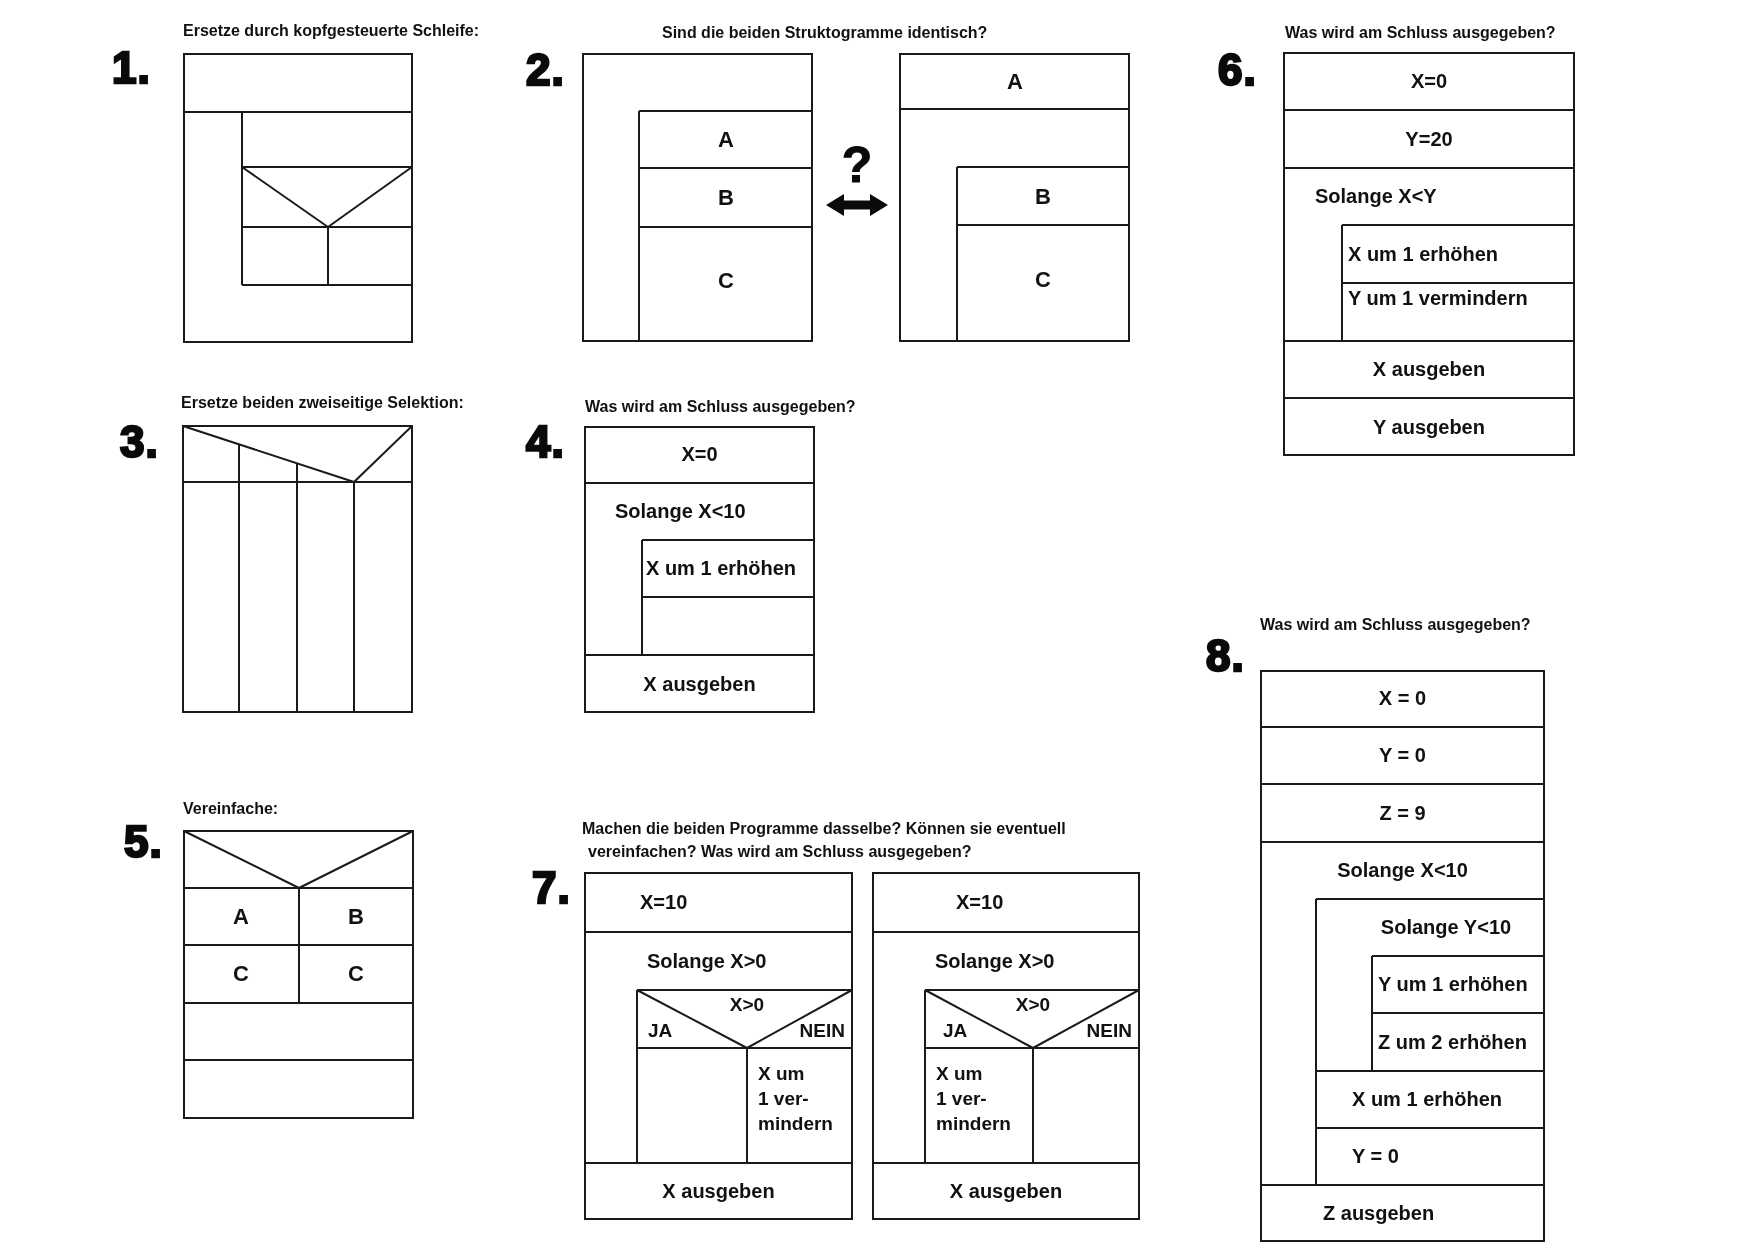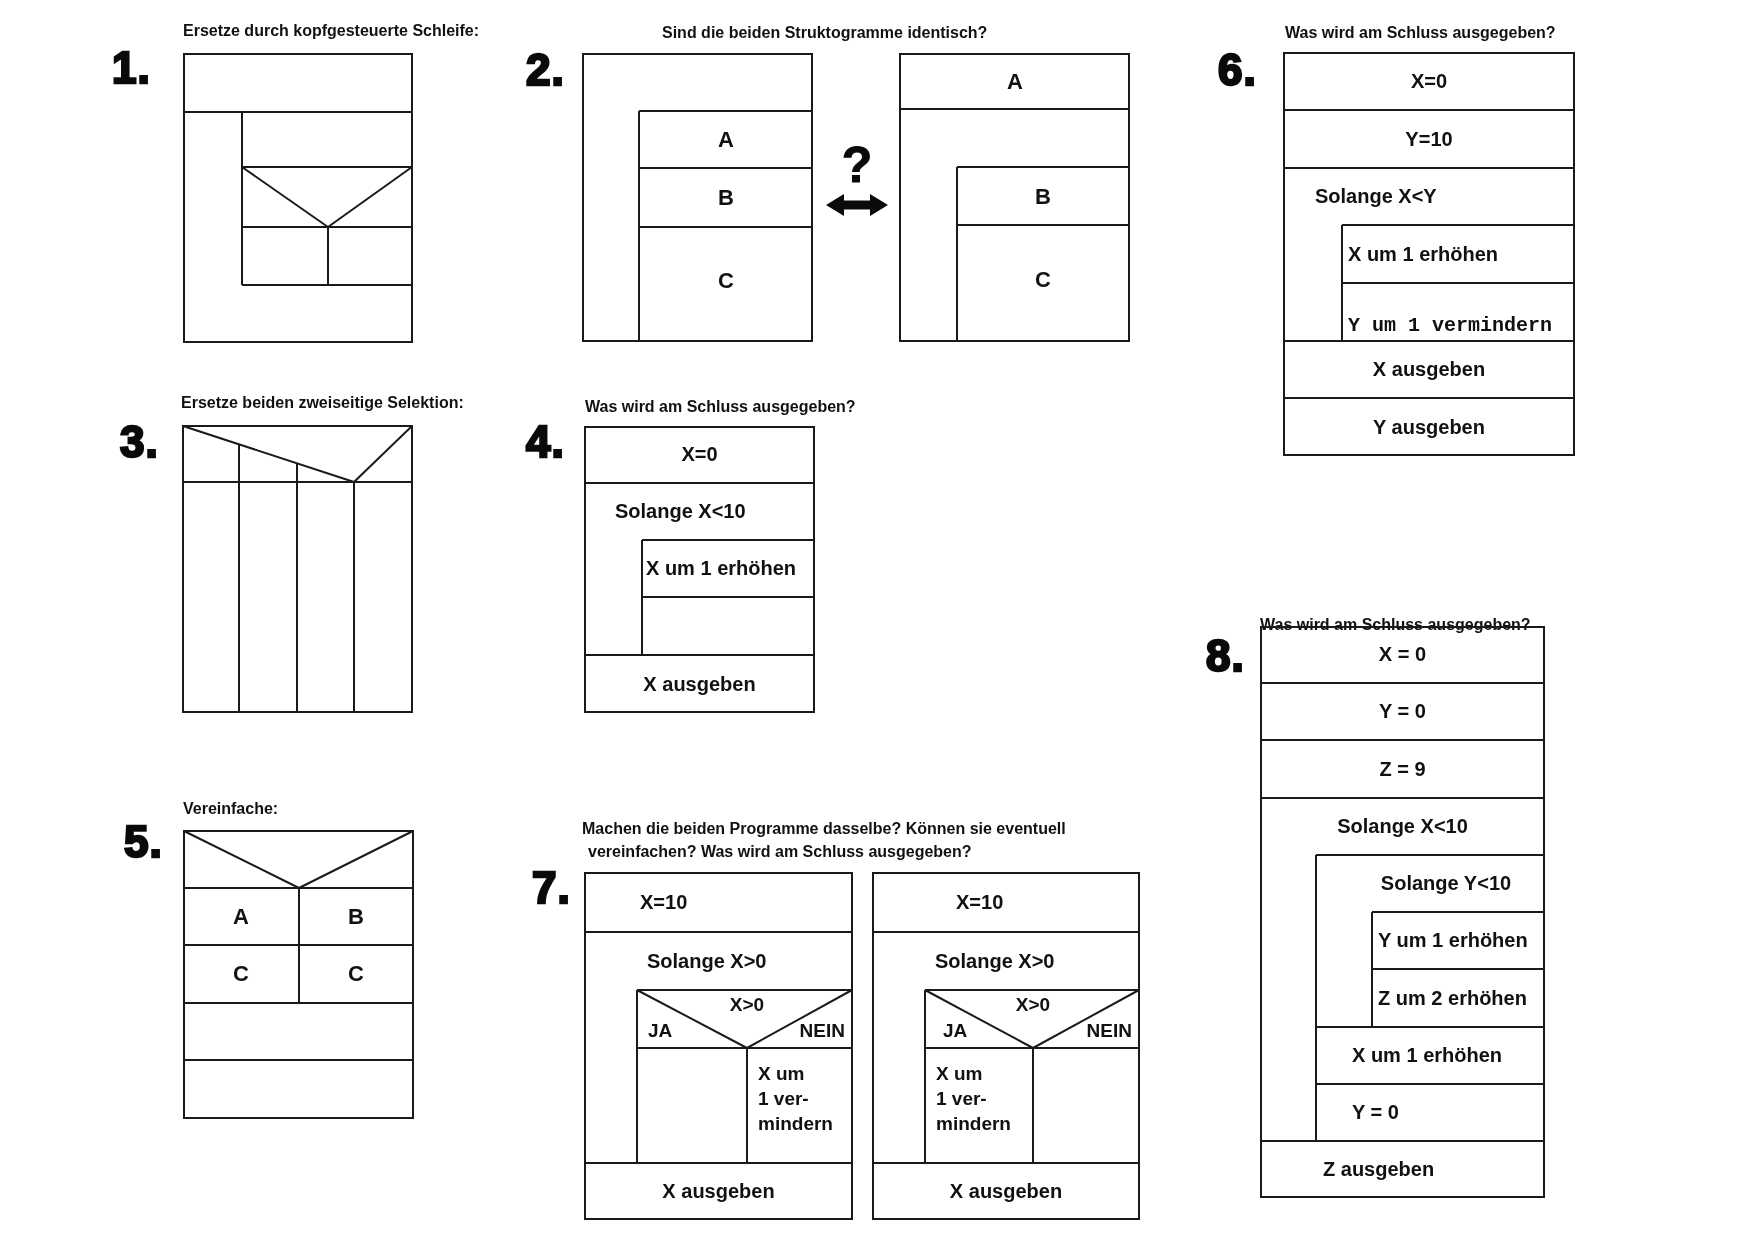--- a/index.html
+++ b/index.html
@@ -134,24 +134,24 @@
       <rect x="1" y="1" width="290" height="402"></rect>
       <line x1="1" y1="58" x2="291" y2="58"></line>
       <line x1="1" y1="116" x2="291" y2="116"></line>
       <line x1="59" y1="173" x2="291" y2="173"></line>
       <line x1="59" y1="173" x2="59" y2="289"></line>
       <line x1="59" y1="231" x2="291" y2="231"></line>
       <line x1="1" y1="289" x2="291" y2="289"></line>
       <line x1="1" y1="346" x2="291" y2="346"></line>
     </svg>
     <span class="lbl ctr" style="top:16px;">X=0</span>
-    <span class="lbl ctr" style="top:74px;">Y=10</span>
+    <span class="lbl ctr" style="top:74px;">Y=20</span>
     <span class="lbl" style="left:32px;top:131px;">Solange X&lt;Y</span>
     <span class="lbl" style="left:65px;top:189px;">X um 1 erhöhen</span>
-    <span class="lbl" style="left:65px;top:261px;font-family:Liberation Mono, monospace;">Y um 1 vermindern</span>
+    <span class="lbl" style="left:65px;top:233px;">Y um 1 vermindern</span>
     <span class="lbl ctr" style="top:304px;">X ausgeben</span>
     <span class="lbl ctr" style="top:362px;">Y ausgeben</span>
   </div>
 
   <div class="num" style="left:532px;top:866px;">7.</div>
   <div class="title" style="left:582px;top:819px;">Machen die beiden Programme dasselbe? Können sie eventuell</div>
   <div class="title" style="left:588px;top:842px;">vereinfachen? Was wird am Schluss ausgegeben?</div>
 
   <div class="diagram" style="left:584px;top:872px;width:269px;height:348px;">
     <svg width="269" height="348">
@@ -194,21 +194,21 @@
     <span class="lbl small" style="left:71px;top:147px;">JA</span>
     <span class="lbl small" style="right:8px;top:147px;">NEIN</span>
     <span class="lbl small" style="left:64px;top:190px;">X um</span>
     <span class="lbl small" style="left:64px;top:215px;">1 ver-</span>
     <span class="lbl small" style="left:64px;top:240px;">mindern</span>
     <span class="lbl ctr" style="top:306px;">X ausgeben</span>
   </div>
 
   <div class="num" style="left:1206px;top:634px;">8.</div>
   <div class="title" style="left:1260px;top:615px;">Was wird am Schluss ausgegeben?</div>
-  <div class="diagram" style="left:1260px;top:626px;width:285px;height:572px;">
+  <div class="diagram" style="left:1260px;top:670px;width:285px;height:572px;">
     <svg width="285" height="572">
       <rect x="1" y="1" width="283" height="570"></rect>
       <line x1="1" y1="57" x2="284" y2="57"></line>
       <line x1="1" y1="114" x2="284" y2="114"></line>
       <line x1="1" y1="172" x2="284" y2="172"></line>
       <line x1="56" y1="229" x2="284" y2="229"></line>
       <line x1="56" y1="229" x2="56" y2="515"></line>
       <line x1="112" y1="286" x2="284" y2="286"></line>
       <line x1="112" y1="286" x2="112" y2="401"></line>
       <line x1="112" y1="343" x2="284" y2="343"></line>

